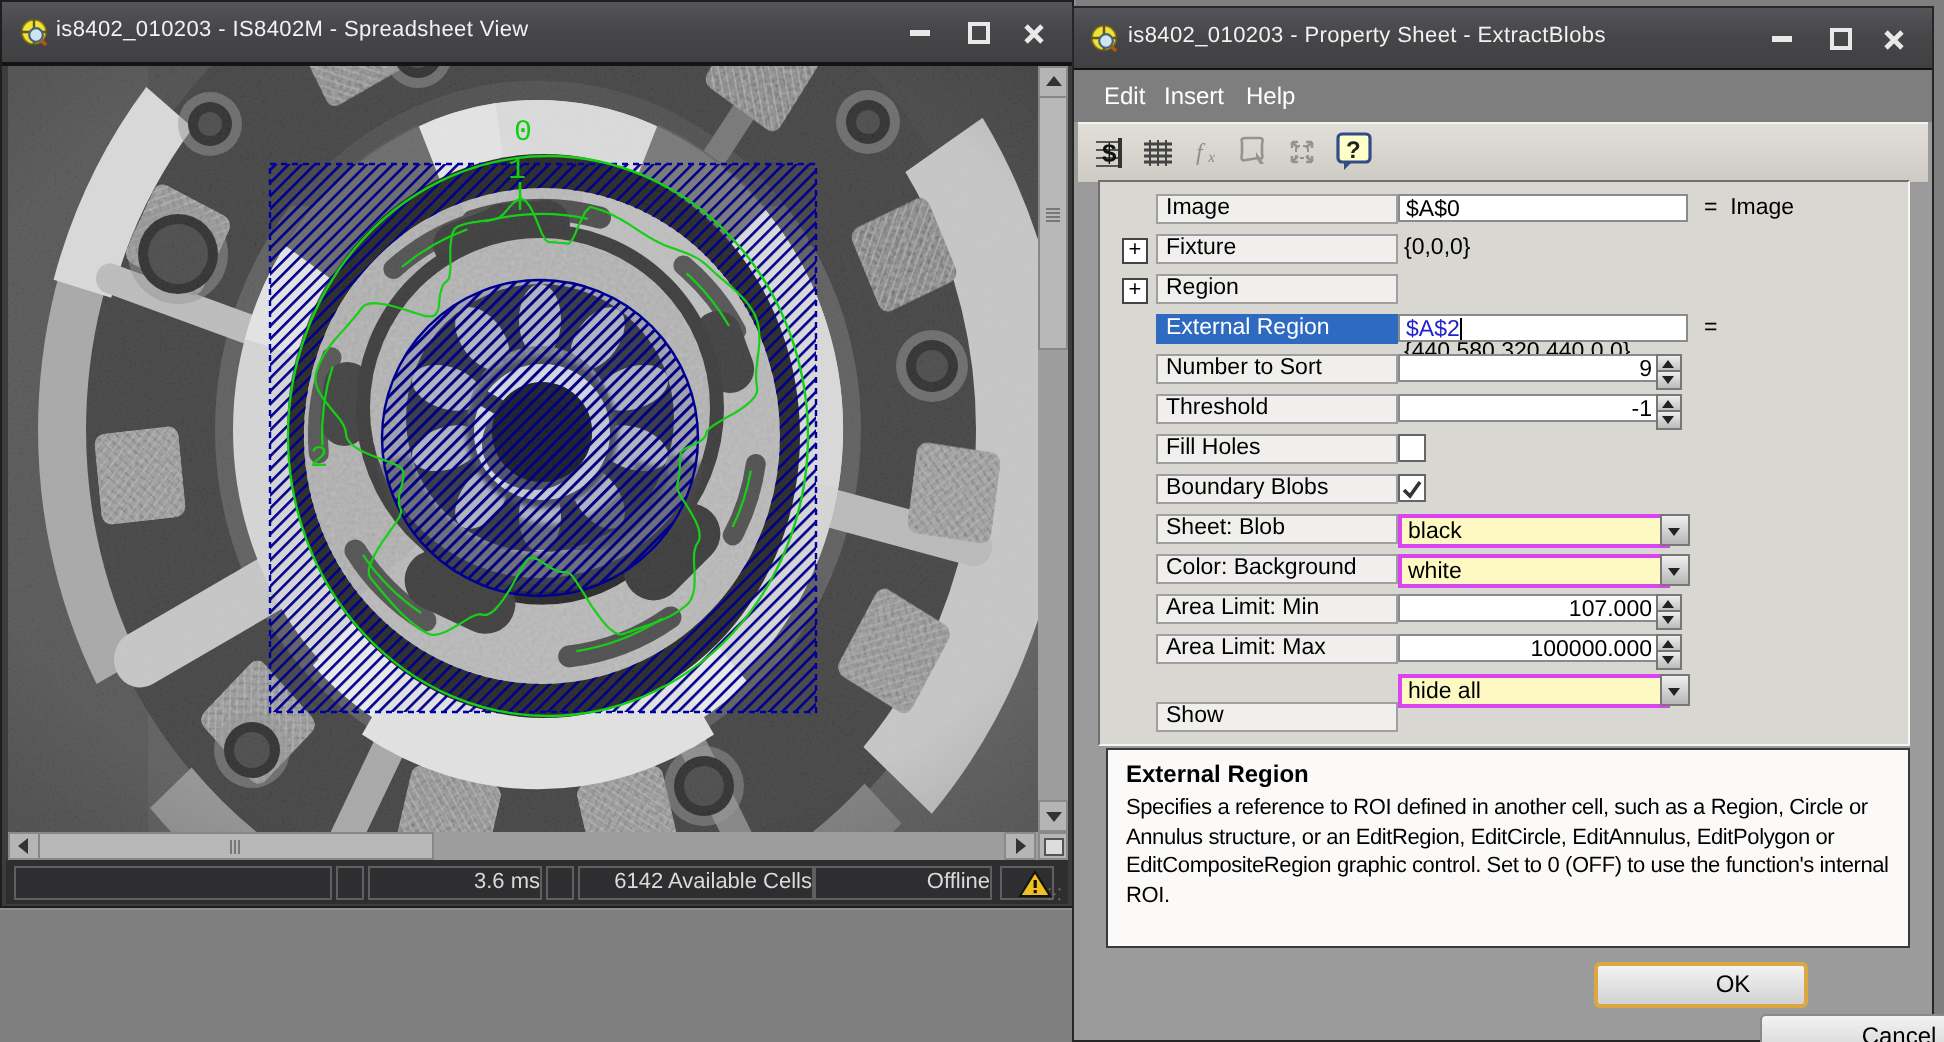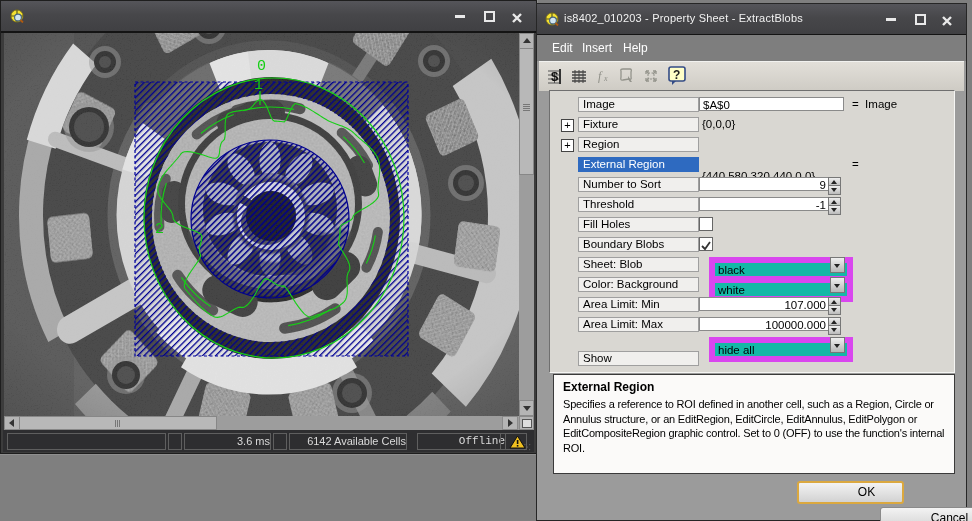--- a/index.html
+++ b/index.html
@@ -42,22 +42,22 @@
   .plus{position:absolute;left:11px;width:11px;height:11px;background:#fff;
         border:1px solid #444;font-size:11px;line-height:10px;text-align:center;color:#000;}
   .tbox{position:absolute;left:149px;width:140px;height:11px;background:#fff;
         border:1px solid #8a8a8a;font-size:11.5px;padding:1px 0 0 3px;color:#000;}
   .vtext{position:absolute;left:152px;font-size:11.5px;color:#000;white-space:nowrap;}
   .spin{position:absolute;left:149px;width:126px;height:11px;background:#fff;
         border:1px solid #8a8a8a;font-size:11.5px;padding:1px 3px 0 0;color:#000;
         text-align:right;}
   .spb{position:absolute;left:278px;width:11px;height:8px;
         background:linear-gradient(#eee,#bbb);border:1px solid #777;}
-  .combo{position:absolute;left:149px;width:129px;height:12px;background:#14b8a6;
-        border:6px solid #d946ef;font-size:11.5px;padding:1px 0 0 3px;color:#000;margin-left:10px;}
+  .combo{position:absolute;left:149px;width:129px;height:12px;background:#fef9c3;
+        border:2px solid #d946ef;font-size:11.5px;padding:1px 0 0 3px;color:#000;}
   .cbtn{position:absolute;left:280px;width:13px;height:14px;
         background:linear-gradient(#efefef,#b7b7b7);border:1px solid #777;}
   .tri-dn{width:0;height:0;border-left:3.5px solid transparent;
         border-right:3.5px solid transparent;border-top:4px solid #222;
         position:absolute;left:3px;top:6px;}
   .chk{position:absolute;left:149px;width:12px;height:12px;background:#fff;
         border:1px solid #666;}
   .eq{position:absolute;left:302px;font-size:11.5px;color:#000;white-space:nowrap;}
   #helpbox{left:16px;top:370px;width:400px;height:98px;background:#fbfaf9;
         border:1px solid #3a3a3a;color:#000;}
@@ -71,20 +71,21 @@
 <body>
 
 <div class="abs" id="lwin">
   <div class="abs tbar">
     <svg class="abs ticon" viewBox="0 0 14 14">
         <circle cx="7" cy="7" r="6" fill="#f3e133" stroke="#8a7a10" stroke-width="0.8"></circle>
       <path d="M7 0.5 V13.5 M0.5 7 H13.5" stroke="#5a5a20" stroke-width="1.2"></path>
       <circle cx="8" cy="8.5" r="3.4" fill="#cfe4f0" stroke="#46637a" stroke-width="1.1"></circle>
       <path d="M10.5 11 L13 13.5" stroke="#b05a10" stroke-width="1.8"></path>
       </svg>
+    <div class="abs ttext" style="left:27px;">is8402_010203 - IS8402M - Spreadsheet View</div>
     <div class="abs wbtns" style="left:0;width:100%;">
       <div class="wb" style="left:452px;">
           <div style="position:absolute;left:2px;top:5px;width:10px;height:3px;background:#e9e9e9;"></div>
         </div>
       <div class="wb" style="left:481px;">
           <div style="position:absolute;left:2px;top:1px;width:7px;height:7px;border:2px solid #e9e9e9;"></div>
         </div>
       <div class="wb" style="left:510px;"><svg width="12" height="12" viewBox="0 0 12 12">
             <path d="M2 2 L10 10 M10 2 L2 10" stroke="#e9e9e9" stroke-width="2.4"></path>
           </svg></div>
@@ -346,21 +347,21 @@
   <div class="abs" style="left:518px;top:415px;width:15px;height:14px;background:#b5b5b5;border:1px solid #8a8a8a;box-sizing:border-box;">
     <div style="position:absolute;left:2px;top:2px;width:8px;height:7px;border:1px solid #555;background:#ddd;"></div>
   </div>
 
   <div class="abs" id="statusbar">
     <div class="seg" style="left:4px;width:157px;"></div>
     <div class="seg" style="left:165px;width:12px;"></div>
     <div class="seg" style="left:181px;width:85px;">3.6 ms</div>
     <div class="seg" style="left:270px;width:12px;"></div>
     <div class="seg" style="left:286px;width:116px;">6142 Available Cells</div>
-    <div class="seg" style="left:414px;width:87px;font-family:Liberation Mono, monospace;">Offline</div>
+    <div class="seg" style="left:404px;width:87px;">Offline</div>
     <div class="seg" style="left:497px;width:25px;">
       <svg width="17" height="14" viewBox="0 0 17 14" style="margin-top:1px;">
           <path d="M8.5 1 L16 13 L1 13 Z" fill="#f0c020" stroke="#111" stroke-width="1"></path>
           <rect x="7.8" y="5" width="1.6" height="4" fill="#111"></rect>
           <rect x="7.8" y="10" width="1.6" height="1.6" fill="#111"></rect>
         </svg>
     </div>
     <div style="position:absolute;right:2px;bottom:3px;width:8px;height:8px;color:#777;font-size:8px;">⁙</div>
   </div>
 </div>
@@ -429,20 +430,21 @@
 
     <div class="plus" style="top:28px;">+</div>
     <div class="lcell" style="top:26px;">Fixture</div>
     <div class="vtext" style="top:27px;">{0,0,0}</div>
 
     <div class="plus" style="top:48px;">+</div>
     <div class="lcell" style="top:46px;">Region</div>
     <div class="vtext" style="top:47px;margin-top:32px;">{440,580,320,440,0,0}</div>
 
     <div class="lcell" style="top:66px;background:#2e6ac0;color:#fff;border-color:#2e6ac0;">External Region</div>
+    <div class="tbox" style="top:66px;color:#2222cc;">$A$2<span style="display:inline-block;width:1px;height:11px;background:#000;vertical-align:-2px;"></span></div>
     <div class="eq" style="top:67px;">=</div>
 
     <div class="lcell" style="top:86px;">Number to Sort</div>
     <div class="spin" style="top:86px;">9</div>
     <div class="spb" style="top:86px;">
         <div class="arrow" style="left:2px;top:2px;border-left:3px solid transparent;border-right:3px solid transparent;border-bottom:4px solid #222;"></div>
       </div>
     <div class="spb" style="top:94px;">
         <div class="arrow" style="left:2px;top:2px;border-left:3px solid transparent;border-right:3px solid transparent;border-top:4px solid #222;"></div>
       </div>

